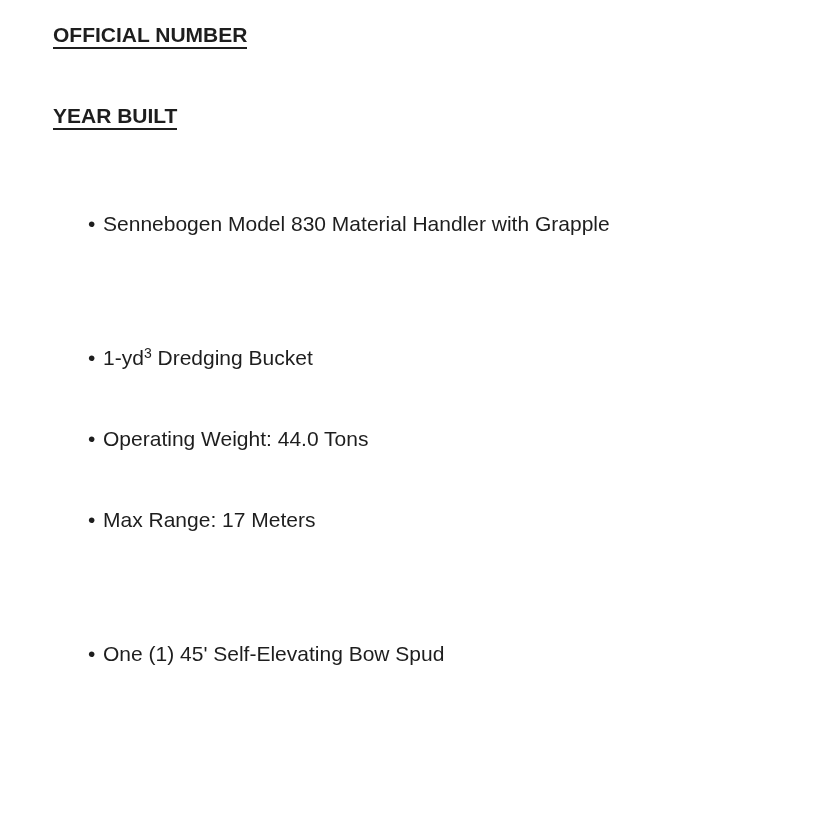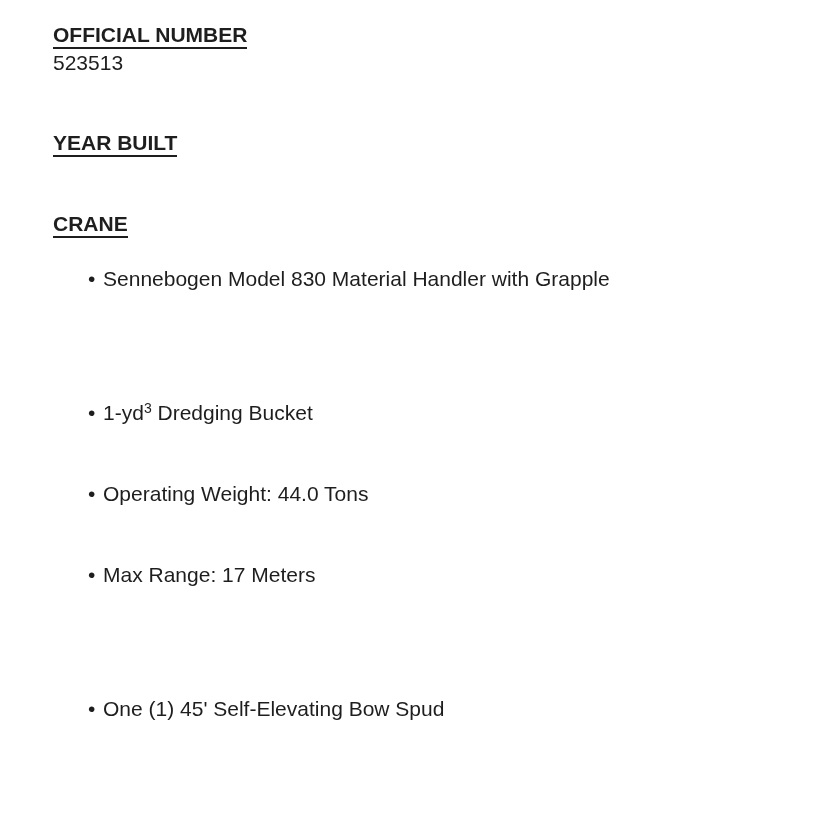--- a/index.html
+++ b/index.html
@@ -41,33 +41,29 @@
 </style>
 </head>
 <body>
 
 <div class="page">
 
   <div class="section">
     <div class="heading">
       <span class="heading-text">OFFICIAL NUMBER</span>
     </div>
-    <div class="line">523513</div>
   </div>
 
   <div class="section">
     <div class="heading">
       <span class="heading-text">YEAR BUILT</span>
     </div>
   </div>
 
   <div class="section">
-    <div class="heading">
-      <span class="heading-text">CRANE</span>
-    </div>
     <div class="bullet-line">
       <span class="bullet-glyph">•</span><span>Sennebogen Model 830 Material Handler with Grapple</span>
     </div>
   </div>
 
   <div class="section">
     <div class="bullet-line">
       <span class="bullet-glyph">•</span><span>1-yd</span><sup class="sup3">3</sup><span> Dredging Bucket</span>
     </div>
     <div class="bullet-line">

